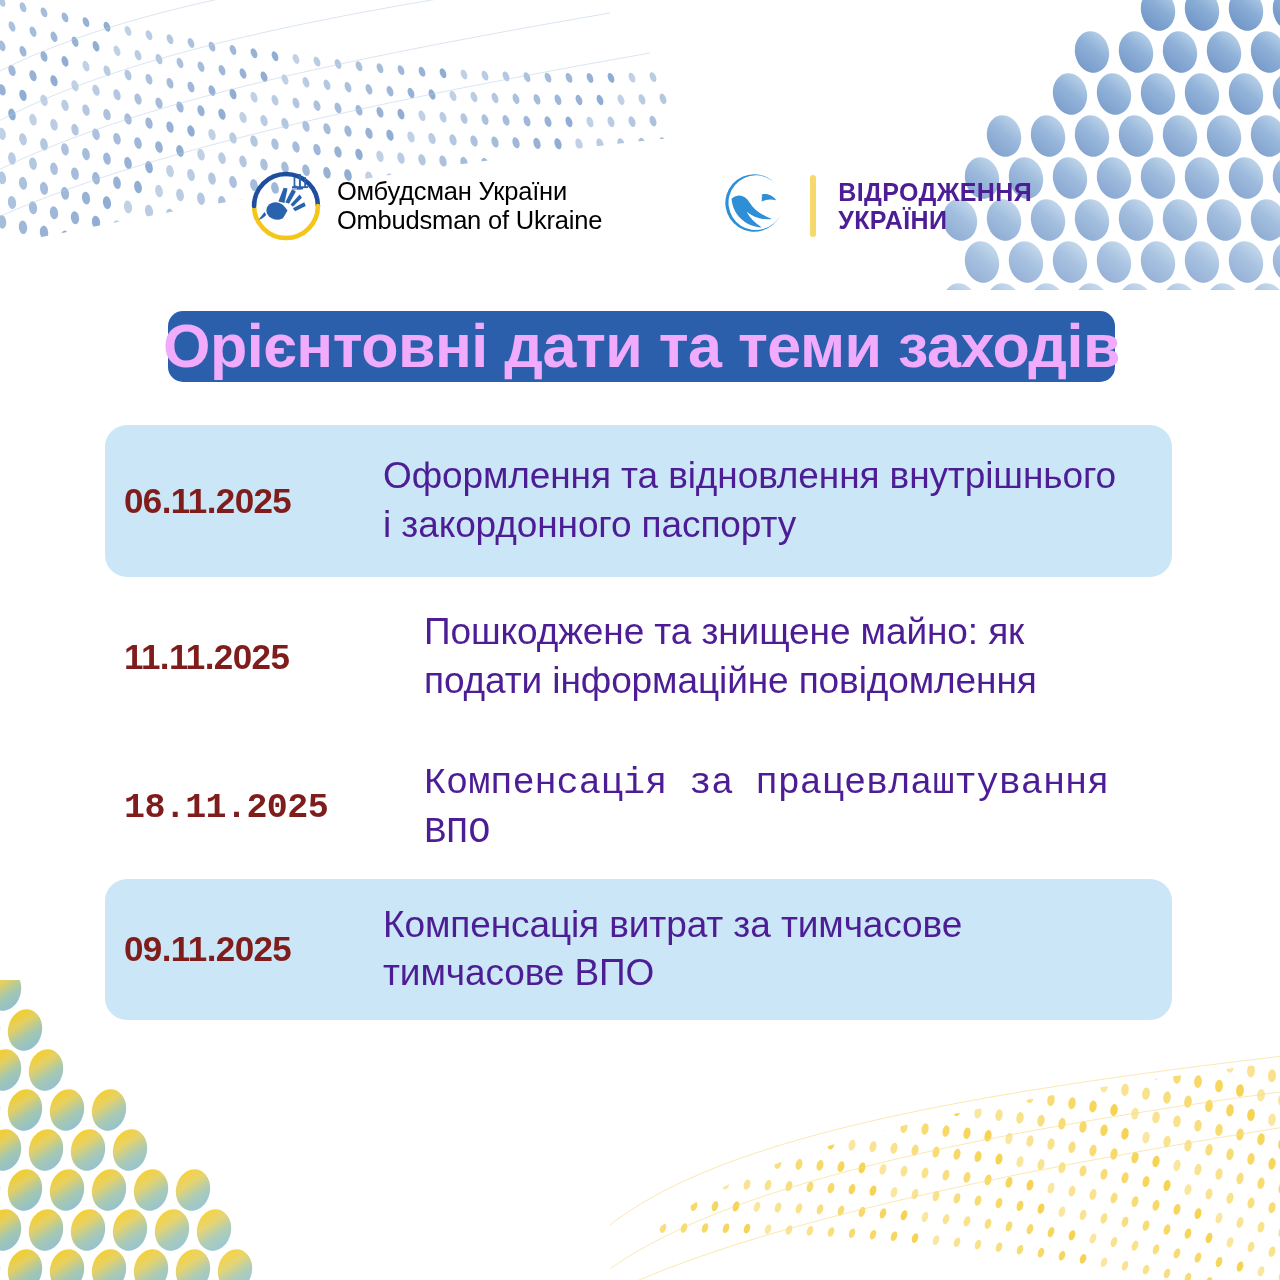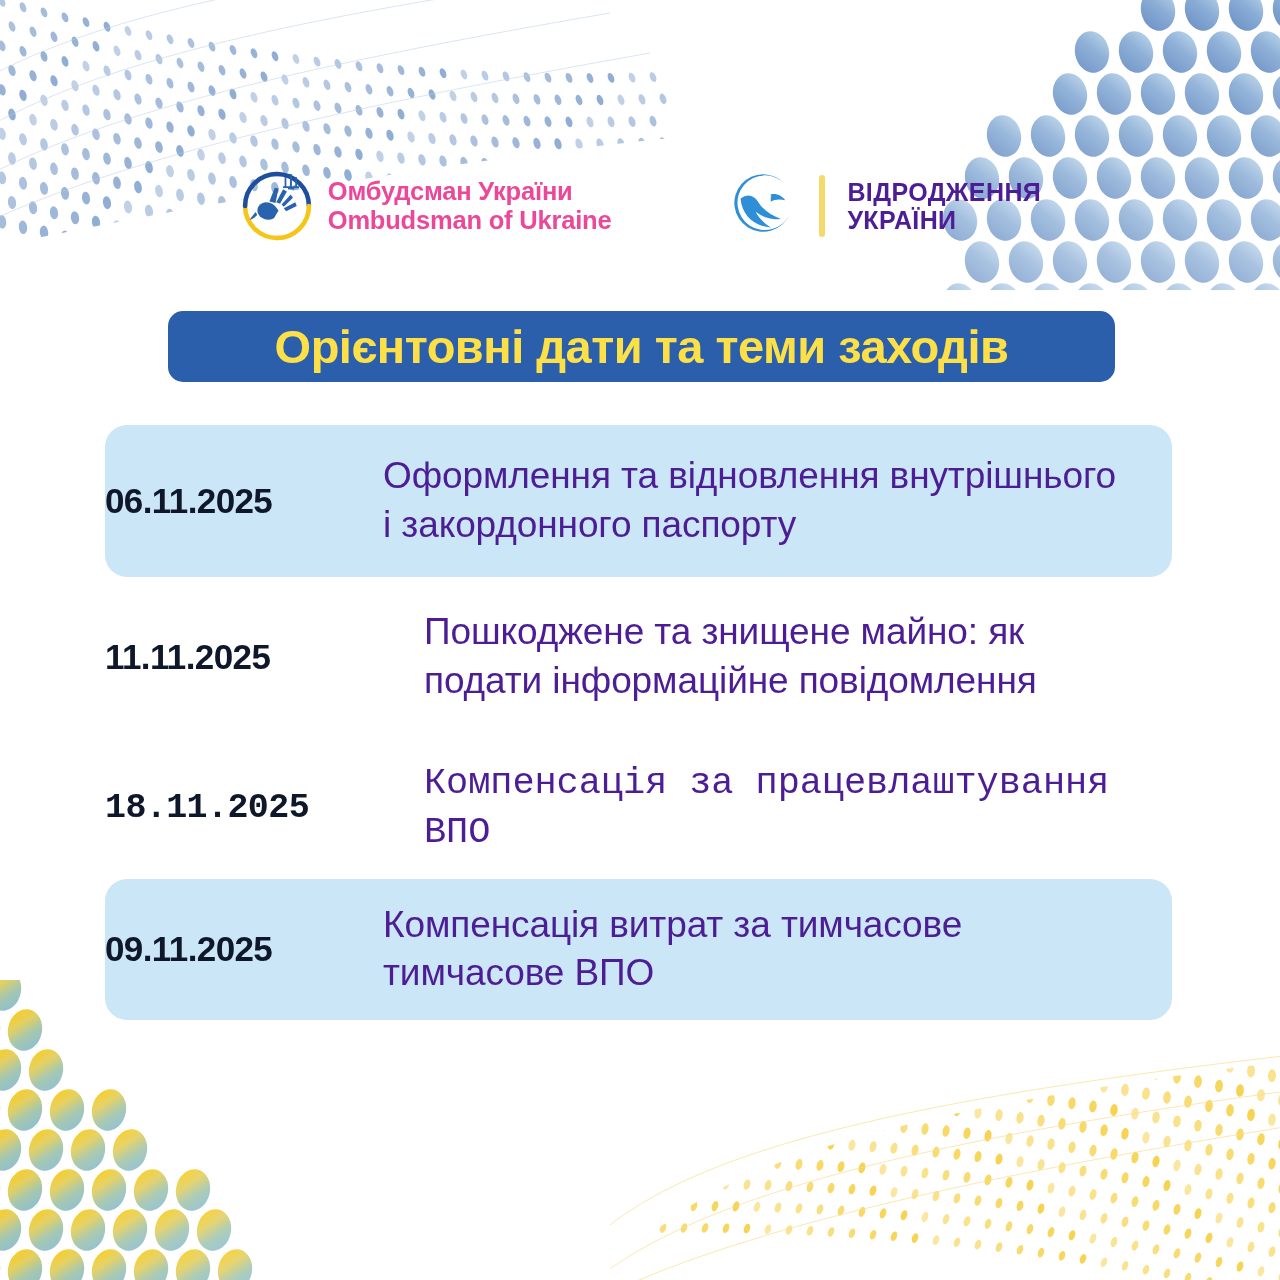--- a/index.html
+++ b/index.html
@@ -61,22 +61,22 @@
   }
 
   .ombuds-text {
     display: flex;
     flex-direction: column;
     justify-content: center;
   }
   .ombuds-text .l1,
   .ombuds-text .l2 {
     font-size: 25.5px;
-    font-weight: 700;
-    color: #ec4899;
+    font-weight: 400;
+    color: #000000;
     letter-spacing: -0.2px;
     line-height: 1.12;
     white-space: nowrap;
   }
 
   .vidr-mark {
     width: 72px;
     height: 72px;
     flex: 0 0 auto;
   }
@@ -110,23 +110,23 @@
     left: 168px;
     width: 947px;
     height: 71px;
     background: #2b5fac;
     border-radius: 15px;
     display: flex;
     align-items: center;
     justify-content: center;
   }
   .title-banner .txt {
-    font-size: 47px;
+    font-size: 61px;
     font-weight: 700;
-    color: #fde047;
+    color: #f0abfc;
     letter-spacing: -0.5px;
     line-height: 1;
     white-space: nowrap;
   }
 
   
   .schedule {
     position: absolute;
     top: 425px;
     left: 0;
@@ -142,23 +142,24 @@
     border-radius: 22px;
     padding: 22px 0;
     min-height: 155px;
   }
   .row.shaded { background: #cbe6f6; }
   .row.plain  { background: transparent; gap: 41px; }
 
   .row-date {
     flex: 0 0 auto;
     width: 278px;
+    padding-left: 19px;
     font-size: 35px;
     font-weight: 700;
-    color: #0f172a;
+    color: #7f1d1d;
     letter-spacing: -0.6px;
     white-space: nowrap;
   }
 
   .row-topic {
     flex: 1 1 auto;
     padding-right: 56px;
     font-size: 37px;
     font-weight: 400;
     color: #4c1d95;

